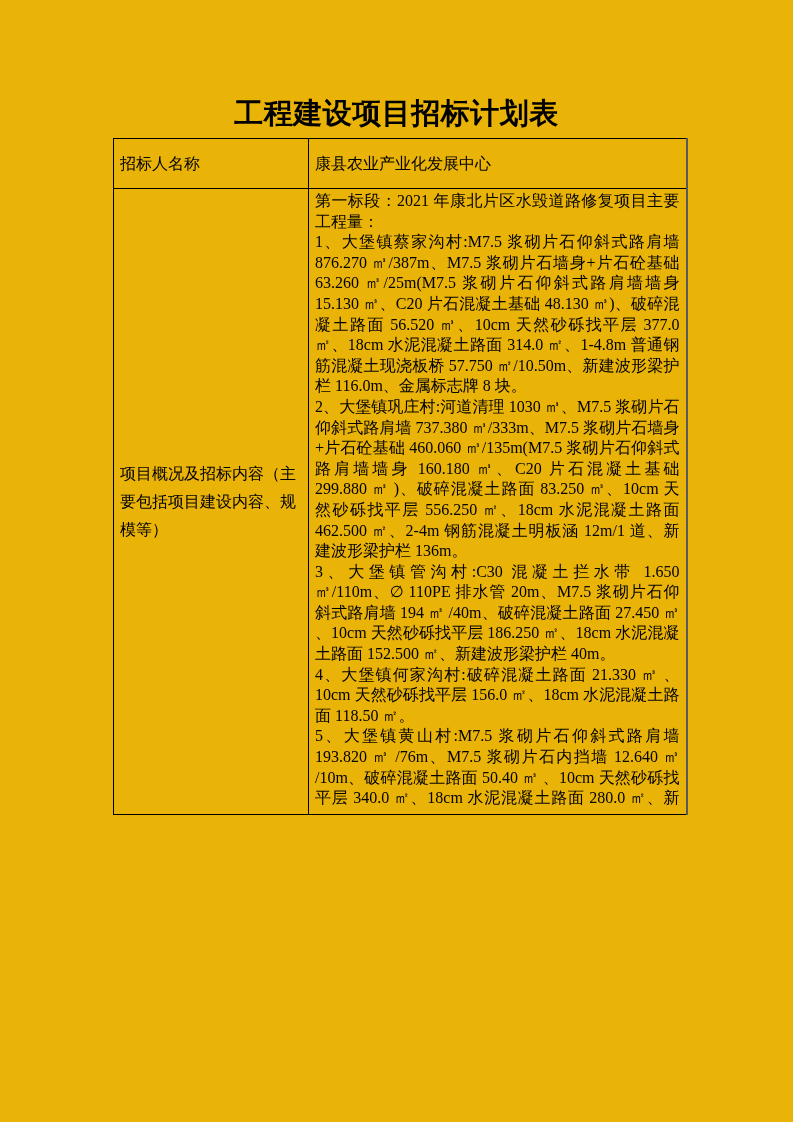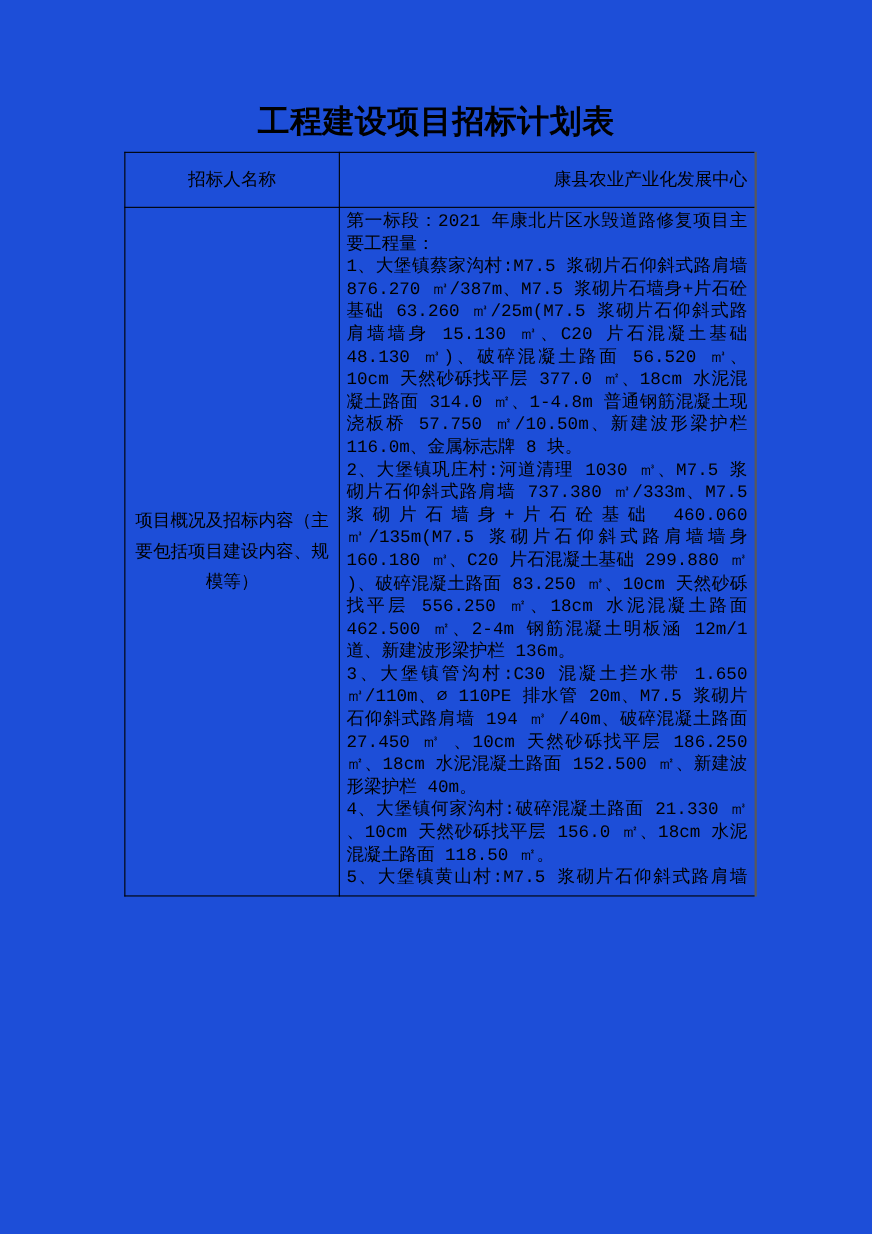--- a/index.html
+++ b/index.html
@@ -4,23 +4,23 @@
 <style>
   html, body {
     margin: 0;
     padding: 0;
     background: #ffffff;
   }
   .page {
     position: relative;
     width: 793px;
     height: 1122px;
-    background: #1d4ed8;
+    background: #eab308;
     color: #000000;
-    font-family: Liberation Mono, monospace;
+    font-family: Liberation Serif, serif;
     overflow: hidden;
   }
   .doc-title {
     position: absolute;
     top: 96px;
     left: 0;
     width: 793px;
     margin: 0;
     text-align: center;
     font-size: 29px;
@@ -41,26 +41,26 @@
   table.plan-table col.c-label { width: 195px; }
   table.plan-table col.c-value { width: 378px; }
   table.plan-table td {
     border: 1px solid #000000;
     font-size: 16px;
     color: #000000;
     padding: 2px 6px;
     overflow: hidden;
   }
   td.label-cell {
-    text-align: center;
+    text-align: left;
     vertical-align: middle;
     line-height: 28px;
   }
   td.value-cell {
-    text-align: right;
+    text-align: left;
     vertical-align: middle;
     line-height: 28px;
   }
   tr.r1 { height: 50px; }
   tr.r2 { height: 54px; }
   tr.r3 { height: 52px; }
   tr.r4 { height: 99px; }
   tr.r5 { height: 626px; }
   td.detail-cell {
     vertical-align: top;

